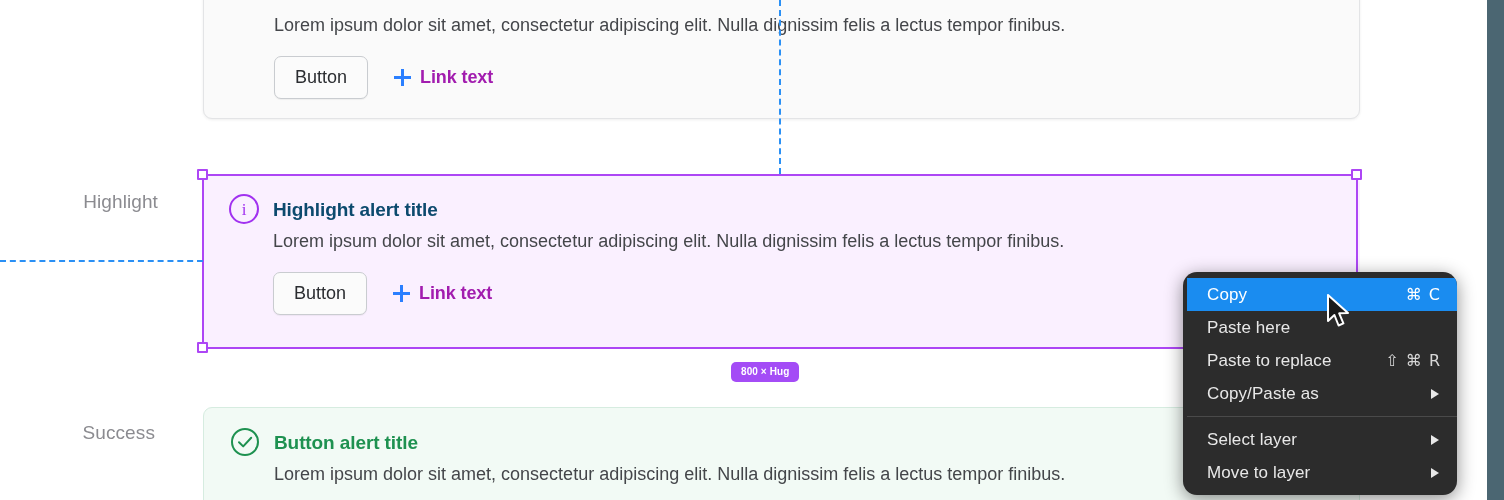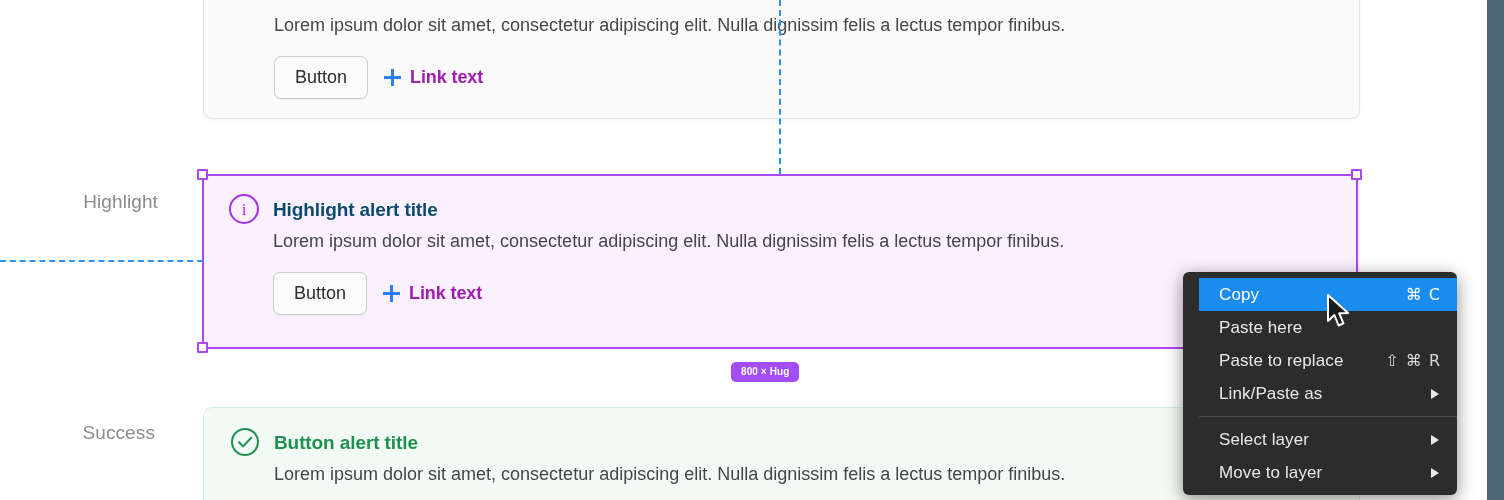--- a/index.html
+++ b/index.html
@@ -57,21 +57,21 @@
     font-size: 18px;
     color: #44464a;
     line-height: 26px;
     margin-top: 5px;
     white-space: nowrap;
   }
   .alert-actions {
     display: flex;
     align-items: center;
     margin-top: 18px;
-    gap: 16px;
+    gap: 26px;
   }
   .btn {
     font-family: "Liberation Sans", sans-serif;
     font-size: 18px;
     color: #2b2d31;
     background: #fbfbfb;
     border: 1px solid #c9ccd0;
     border-radius: 7px;
     padding: 9px 20px 10px 20px;
     line-height: 22px;
@@ -169,22 +169,22 @@
     position: absolute;
     height: 0; border-top: 2px dashed #2a90f5;
   }
 
   
   #ctx-menu {
     position: absolute;
     left: 1183px; top: 272px;
     width: 274px;
     background: #2c2c2c;
-    border-radius: 6px;
-    padding: 6px 0 6px 16px;
+    border-radius: 14px;
+    padding: 6px 0 6px 4px;
     box-shadow: 0 4px 18px rgba(0,0,0,0.45);
     overflow: hidden;
   }
   .ctx-item {
     display: flex;
     align-items: center;
     height: 33px;
     padding: 0 16px 0 20px;
     color: #e8e8e8;
     font-size: 17px;
@@ -311,21 +311,21 @@
       <span class="ctx-label">Paste here</span>
       <span class="ctx-shortcut"></span>
     </div>
 
     <div class="ctx-item">
       <span class="ctx-label">Paste to replace</span>
       <span class="ctx-shortcut">⇧ ⌘ R</span>
     </div>
 
     <div class="ctx-item">
-      <span class="ctx-label">Link/Paste as</span>
+      <span class="ctx-label">Copy/Paste as</span>
       <span class="ctx-arrow"></span>
     </div>
 
     <div class="ctx-sep"></div>
 
     <div class="ctx-item">
       <span class="ctx-label">Select layer</span>
       <span class="ctx-arrow"></span>
     </div>
 

